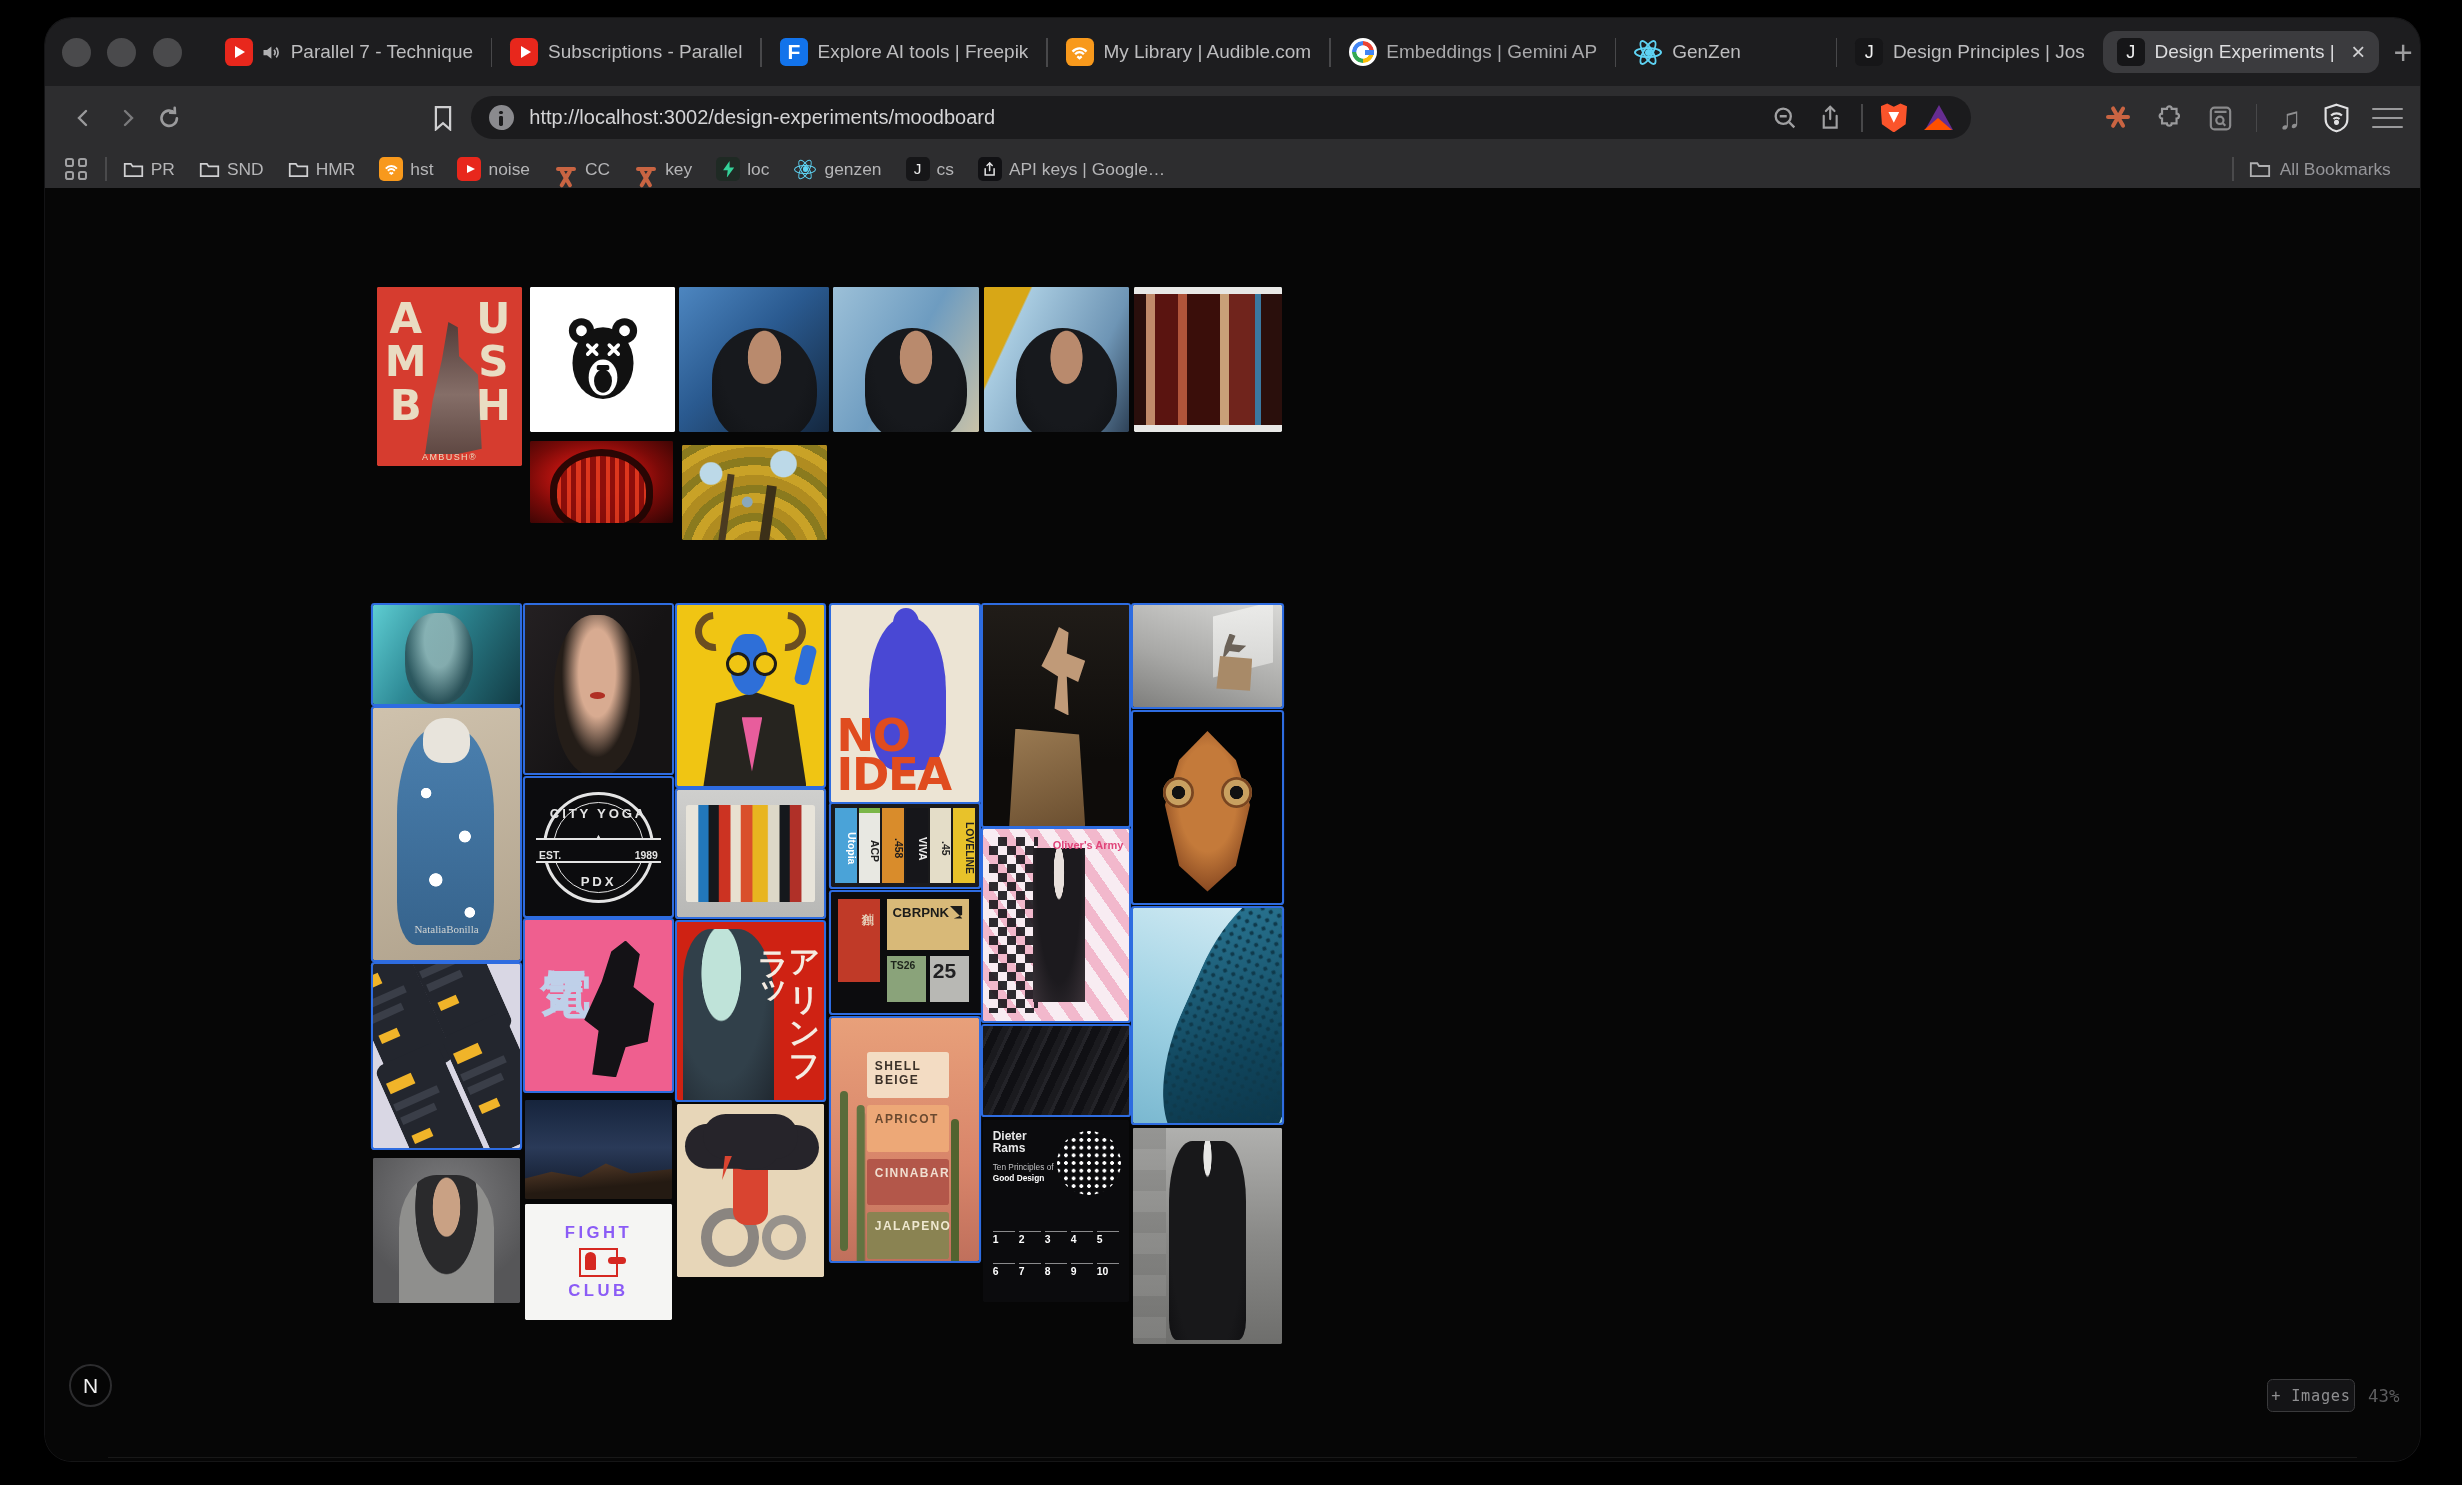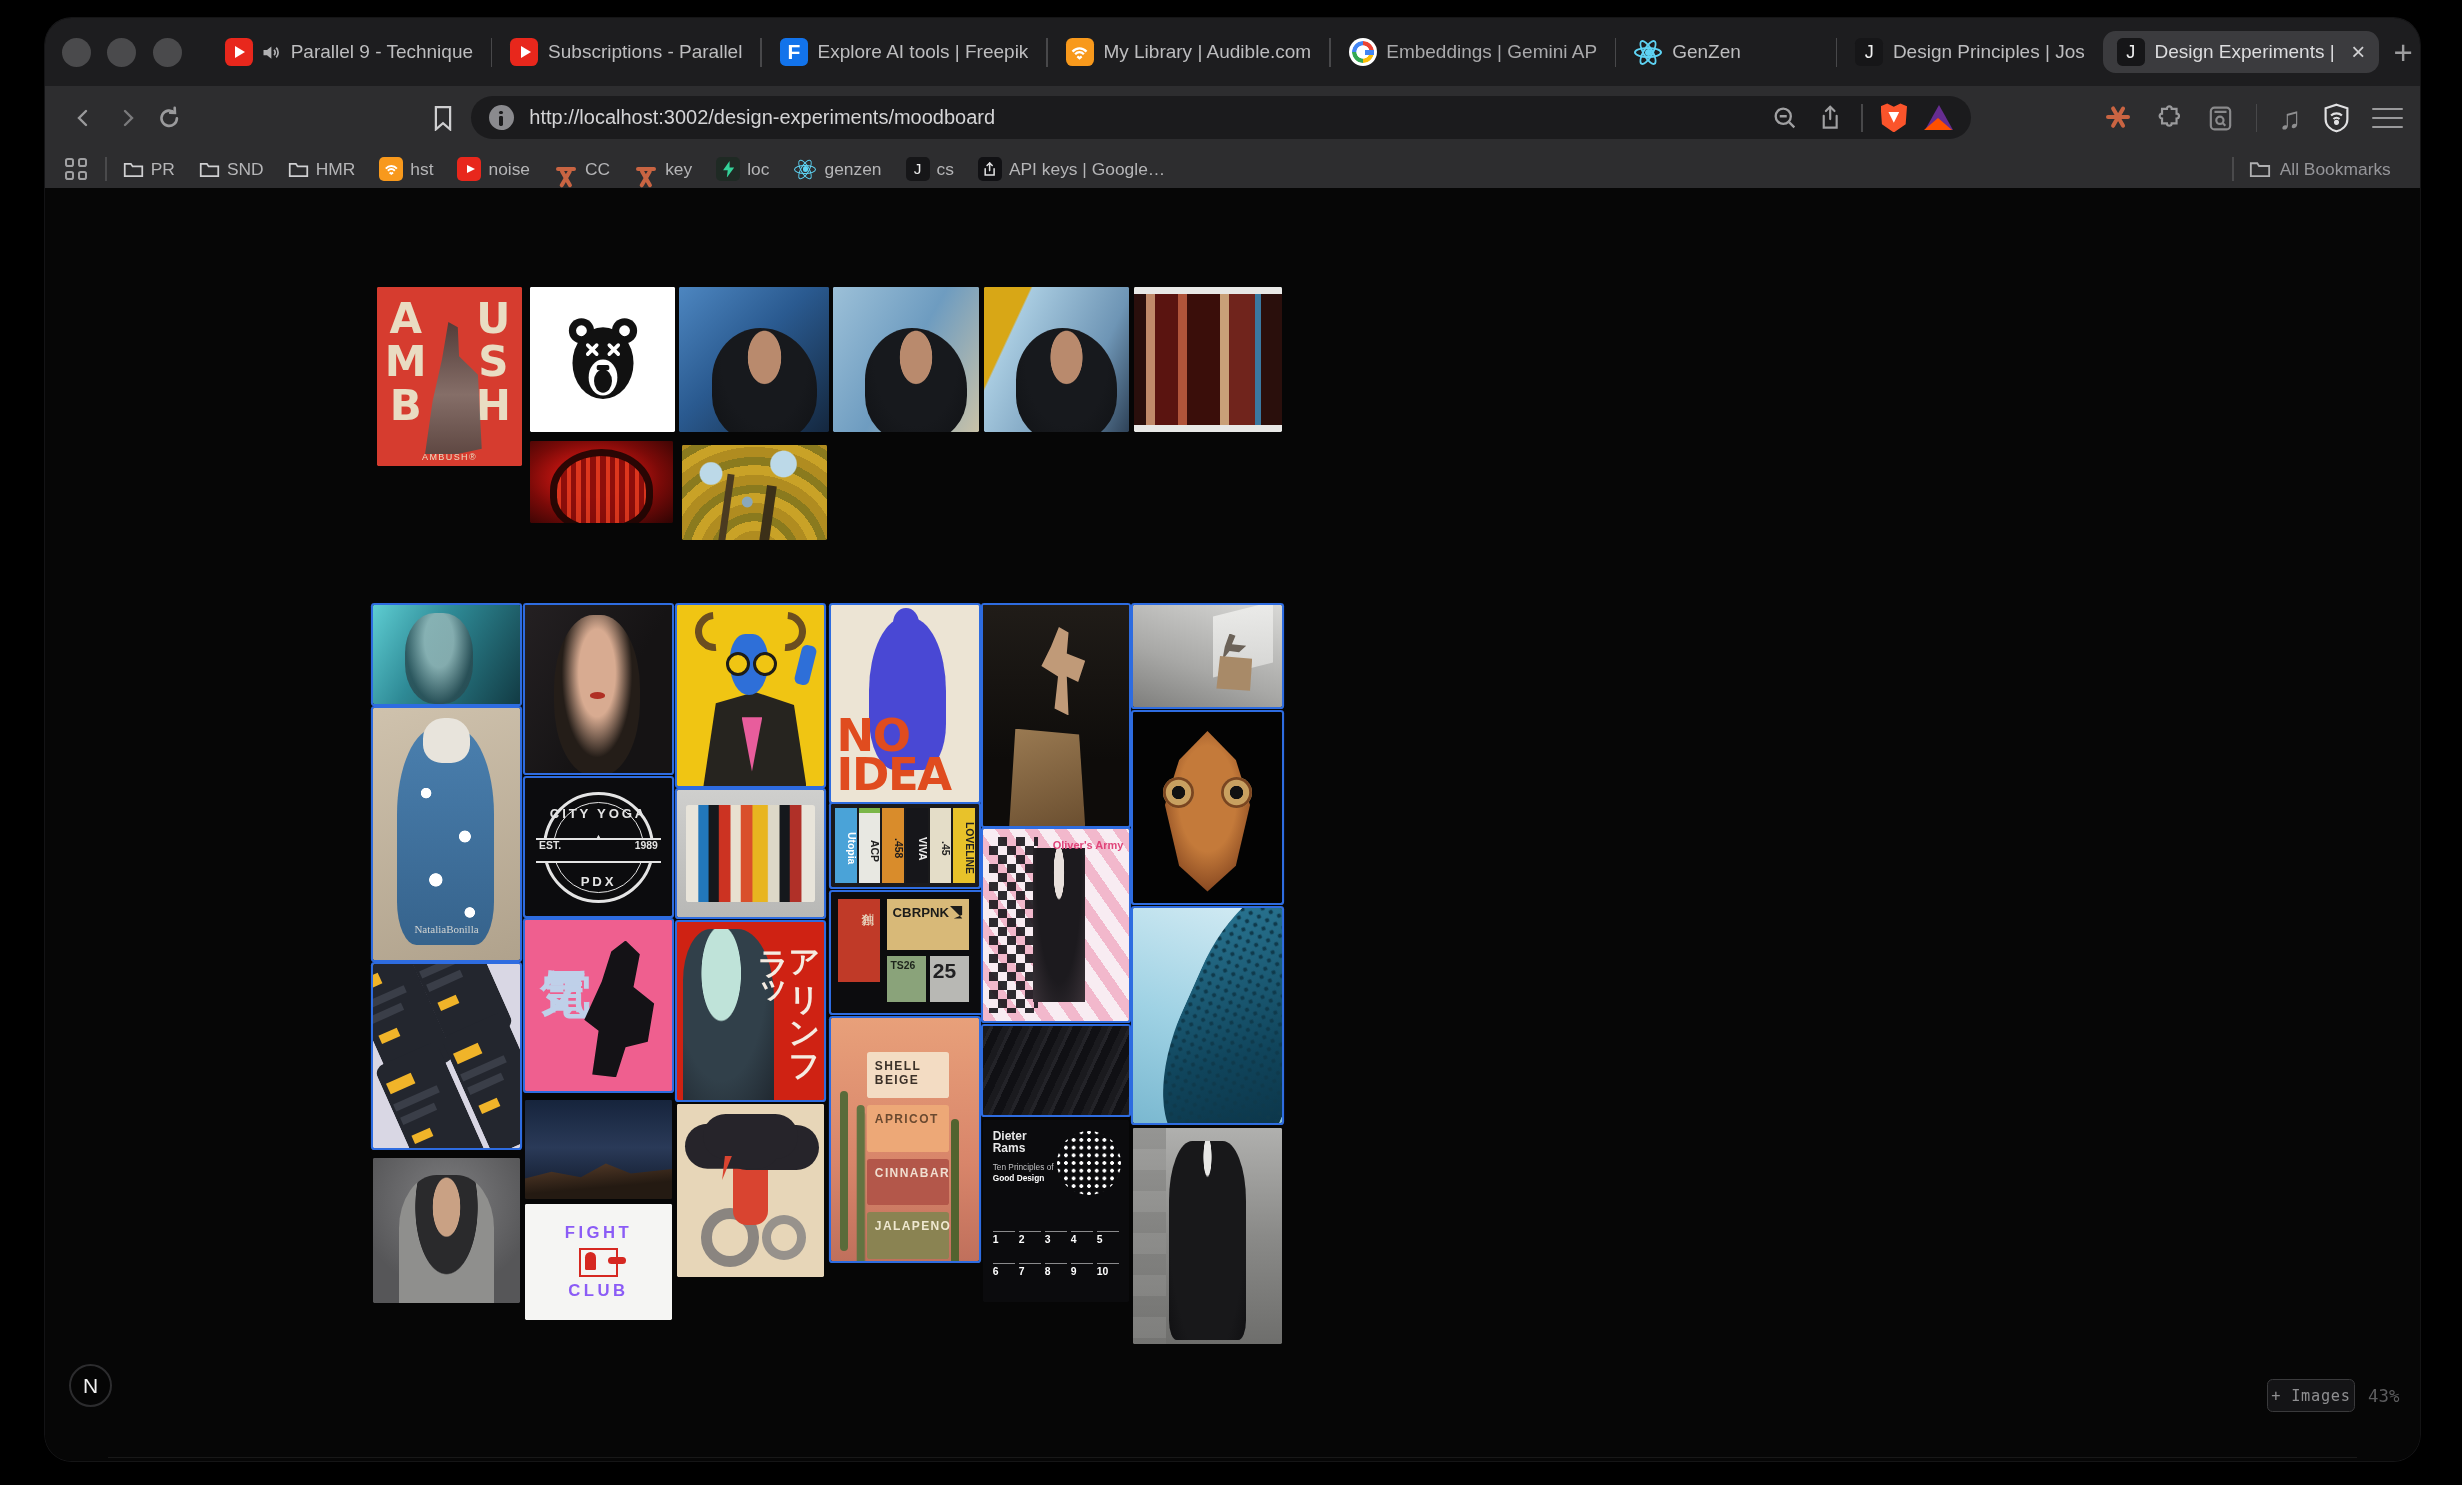--- a/index.html
+++ b/index.html
@@ -116,21 +116,21 @@
   .t-smile { background:radial-gradient(circle at 50% 30%,#7e7e80,#565658 70%); }
   .t-smile::before { content:""; position:absolute; left:18%; top:12%; width:64%; height:92%; background:radial-gradient(ellipse at 50% 24%,#c9a184 0 20%,#2a2a2c 21% 46%,#8f8f8d 47% 100%); border-radius:40% 40% 0 0; }
   .t-rachael { background:linear-gradient(120deg,#242022,#151314 60%); }
   .t-rachael::before { content:""; position:absolute; left:20%; top:6%; width:58%; height:96%; background:radial-gradient(ellipse at 50% 36%,#d8ab91 0 30%,#241d18 58%); border-radius:46%; }
   .t-rachael::after { content:""; position:absolute; left:44%; top:52%; width:15.3px; height:6.3px; border-radius:50%; background:#b03024; }
   .t-yoga { background:#0c0c0e; display:grid; place-items:center; }
   .yoga-ring { width:111px; height:111px; border:3.5px solid #e4e4e4; border-radius:50%; position:relative; display:grid; place-items:center; }
   .yoga-ring::before { content:""; position:absolute; inset:7px; border:1.4px solid #e4e4e4; border-radius:50%; }
   .yoga-top,.yoga-bot { position:absolute; width:100%; text-align:center; color:#e4e4e4; font-weight:bold; letter-spacing:2.8px; font-size:13.2px; }
   .yoga-top { top:11px; } .yoga-bot { bottom:11px; }
-  .yoga-band { position:absolute; left:-9.7px; right:-9.7px; top:43px; height:25px; border-top:2.1px solid #e4e4e4; border-bottom:2.1px solid #e4e4e4; background:#0c0c0e; display:flex; justify-content:space-between; align-items:flex-start; padding:0 2.8px; color:#e4e4e4; font-size:10.4px; font-weight:bold; }
+  .yoga-band { position:absolute; left:-9.7px; right:-9.7px; top:43px; height:25px; border-top:2.1px solid #e4e4e4; border-bottom:2.1px solid #e4e4e4; background:#0c0c0e; display:flex; justify-content:space-between; align-items:flex-end; padding:0 2.8px; color:#e4e4e4; font-size:10.4px; font-weight:bold; }
   .t-pink { background:#ef5f8f; }
   .pink-glyph { position:absolute; left:5.6px; top:9.7px; color:#bcd6ef; font-size:51px; font-weight:bold; writing-mode:vertical-rl; text-orientation:upright; opacity:.95; }
   .pink-fig { position:absolute; right:10%; top:12%; width:54%; height:80%; background:#141216; clip-path:polygon(60% 0,78% 10%,70% 34%,96% 46%,88% 74%,60% 78%,48% 100%,18% 98%,26% 66%,8% 58%,30% 30%,42% 8%); }
   .t-desert { background:linear-gradient(180deg,#16243c 0%,#2a3a58 48%,#0e1626 100%); }
   .t-desert::before { content:""; position:absolute; left:0; right:0; bottom:0; height:46%; background:linear-gradient(175deg,#6b4a33,#241a12 70%); clip-path:polygon(0 55%,18% 40%,38% 52%,55% 22%,72% 44%,100% 34%,100% 100%,0 100%); }
   .t-fight { background:#f5f5f3; display:flex; flex-direction:column; align-items:center; justify-content:center; gap:4.2px; }
   .fight-word { color:#8b5cf6; font-weight:bold; letter-spacing:3.5px; font-size:16.7px; }
   .fight-logo { width:39px; height:29px; border:2.8px solid #d62821; position:relative; }
   .fight-logo::before { content:""; position:absolute; left:4.2px; top:2.8px; width:11px; height:18px; background:#d62821; border-radius:5.6px 5.6px 1.4px 1.4px; }
   .fight-logo::after { content:""; position:absolute; right:-9.7px; top:7px; width:18px; height:7px; background:#d62821; border-radius:3.5px; }
@@ -232,21 +232,21 @@
 
       <div class="tab">
         <span class="fav fav-yt">
             <i></i>
           </span>
         <svg class="spk" width="21" height="21" viewBox="0 0 24 24" fill="none" stroke="#b0b0b2" stroke-width="2">
             <polygon points="4,9 8,9 13,5 13,19 8,15 4,15" fill="#b0b0b2" stroke="none"></polygon>
             <path d="M16 9a4 4 0 010 6"></path>
             <path d="M18.5 6.5a8 8 0 010 11"></path>
           </svg>
-        <span>Parallel 9 - Technique</span>
+        <span>Parallel 7 - Technique</span>
       </div>
       <div class="tab-sep"></div>
 
       <div class="tab">
         <span class="fav fav-yt">
             <i></i>
           </span>
         <span>Subscriptions - Parallel</span>
       </div>
       <div class="tab-sep"></div>

